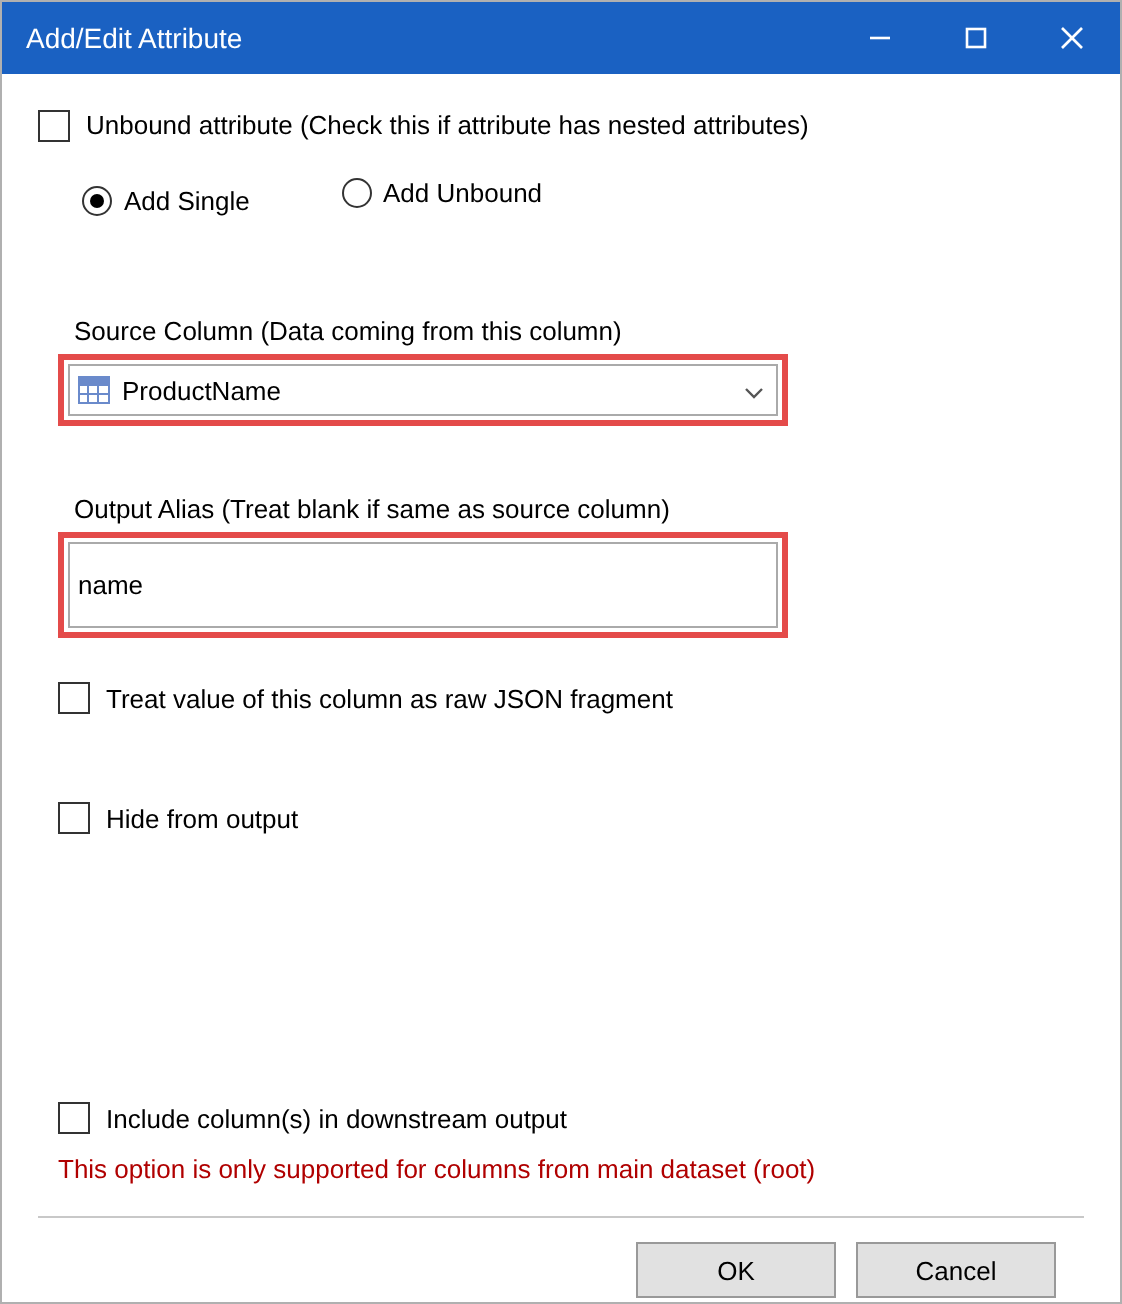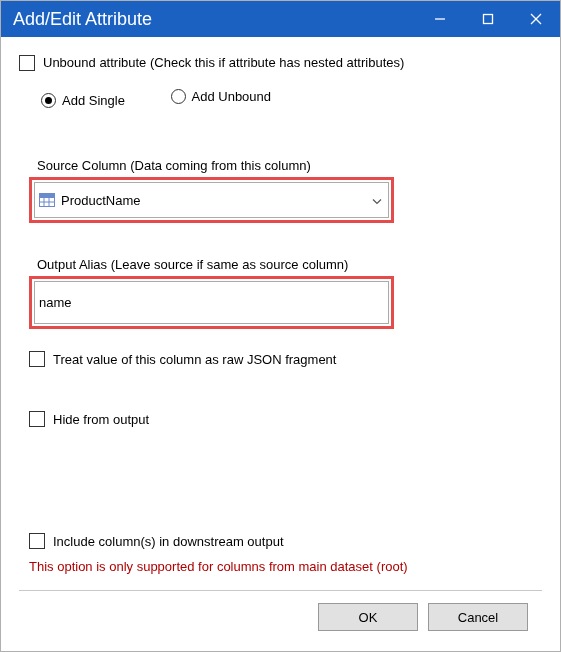--- a/index.html
+++ b/index.html
@@ -18,21 +18,21 @@
   
   .titlebar {
     background: #1a61c2;
     color: #fff;
     height: 36px;
     display: flex;
     align-items: center;
     padding-left: 12px;
     user-select: none;
   }
-  .titlebar .title { font-size: 18px; flex: 0 0 auto; }
+  .titlebar .title { font-size: 14px; flex: 0 0 auto; }
   .titlebar .spacer { flex: 1 1 auto; }
   .titlebar .ctrl {
     width: 48px; height: 36px;
     display: flex; align-items: center; justify-content: center;
     cursor: default;
   }
   .titlebar svg { stroke: #fff; fill: none; }
 
   .content {
     padding: 18px 18px 0 18px;
@@ -59,21 +59,21 @@
 
   .section-label { margin-left: 18px; margin-top: 20px; margin-bottom: 4px; }
 
   .highlight-box {
     border: 3px solid #e44b4a;
     padding: 2px;
     margin: 0 10px 14px 10px;
     width: 365px;
   }
   .combo {
-    width: 100%; height: 36px;
+    width: 100%; height: 26px;
     border: 1px solid #aaa;
     display: flex; align-items: center;
     padding: 0 4px;
     background: #fff;
     position: relative;
   }
   .combo .icon {
     width: 16px; height: 14px;
     margin-right: 6px;
     display:inline-flex;
@@ -97,21 +97,21 @@
     margin: 2px 10px 0 10px;
     font-size: 13px;
   }
 
   .sep {
     border-top: 1px solid #c8c8c8;
     margin: 16px 0 0 0;
   }
   .footer {
     display:flex; justify-content:flex-end; gap: 10px;
-    padding: 12px 14px 20px 0;
+    padding: 12px 14px 2px 0;
   }
   .btn {
     width: 100px; height: 28px;
     border: 1px solid #999;
     background: #e1e1e1;
     font-family: inherit; font-size: 13px;
     cursor: default;
     display:flex; align-items:center; justify-content:center;
   }
   .check-row { display:flex; align-items:center; margin: 8px 10px; }
@@ -172,21 +172,21 @@
       </span>
       <span>ProductName</span>
       <span class="chev">
         <svg width="10" height="6">
             <polyline points="1,1 5,5 9,1" fill="none" stroke="#555" stroke-width="1.2"></polyline>
           </svg>
       </span>
     </div>
   </div>
 
-  <div class="section-label">Output Alias (Leave source if same as source column)</div>
+  <div class="section-label">Output Alias (Treat blank if same as source column)</div>
   <div class="highlight-box">
     <input type="text" class="textbox" value="name" style="">
   </div>
 
   <div class="check-row">
     <span class="checkbox"></span>
     <span>Treat value of this column as raw JSON fragment</span>
   </div>
 
   <div class="gap"></div>

